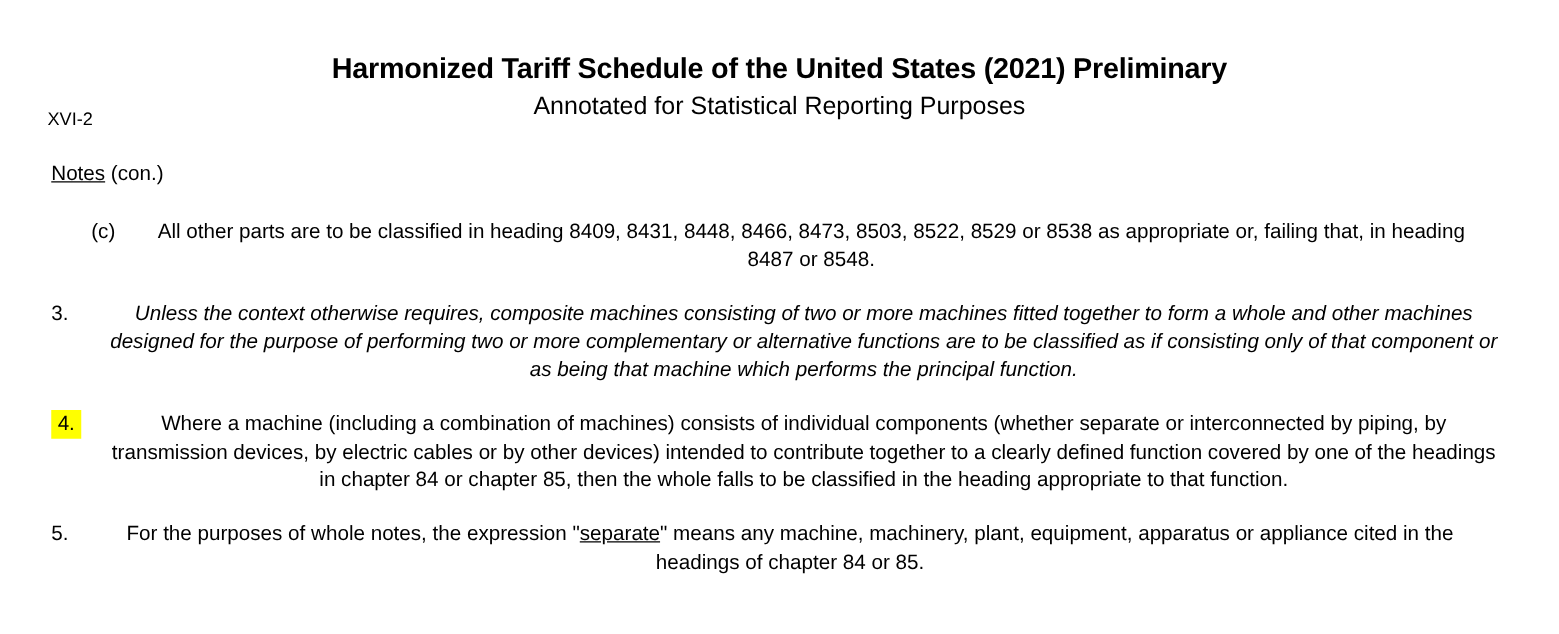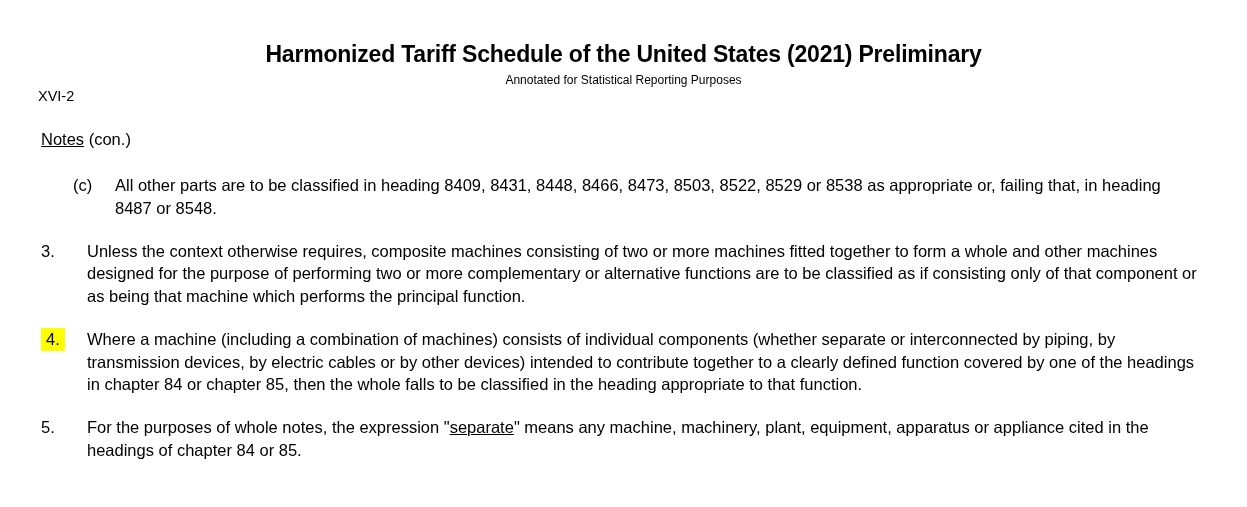--- a/index.html
+++ b/index.html
@@ -24,21 +24,21 @@
     text-align: center;
     font-size: 23px;
     font-weight: bold;
     letter-spacing: -0.2px;
     margin: 0;
     padding-top: 42px;
     line-height: 1.1;
   }
   .subtitle {
     text-align: center;
-    font-size: 12px;
+    font-size: 20px;
     font-weight: normal;
     margin: 0;
     padding-top: 7px;
     line-height: 1.1;
   }
   .page-ref {
     position: absolute;
     left: 38px;
     top: 88px;
     font-size: 14.5px;
@@ -83,27 +83,28 @@
   .marker.highlight {
     background: #ffff00;
     width: auto;
     min-width: 24px;
     padding-right: 0;
     margin-right: 22px;
     text-align: center;
   }
   .note-text {
     flex: 1 1 auto;
-    text-align: left;
+    text-align: center;
   }
   .note-row.sub .note-text {
     max-width: 1068px;
   }
   .note-3 .note-text {
     max-width: 1112px;
+    font-style: italic;
   }
   .note-4 .note-text {
     max-width: 1112px;
   }
   .note-5 .note-text {
     max-width: 1090px;
   }
   .u {
     text-decoration: underline;
   }

